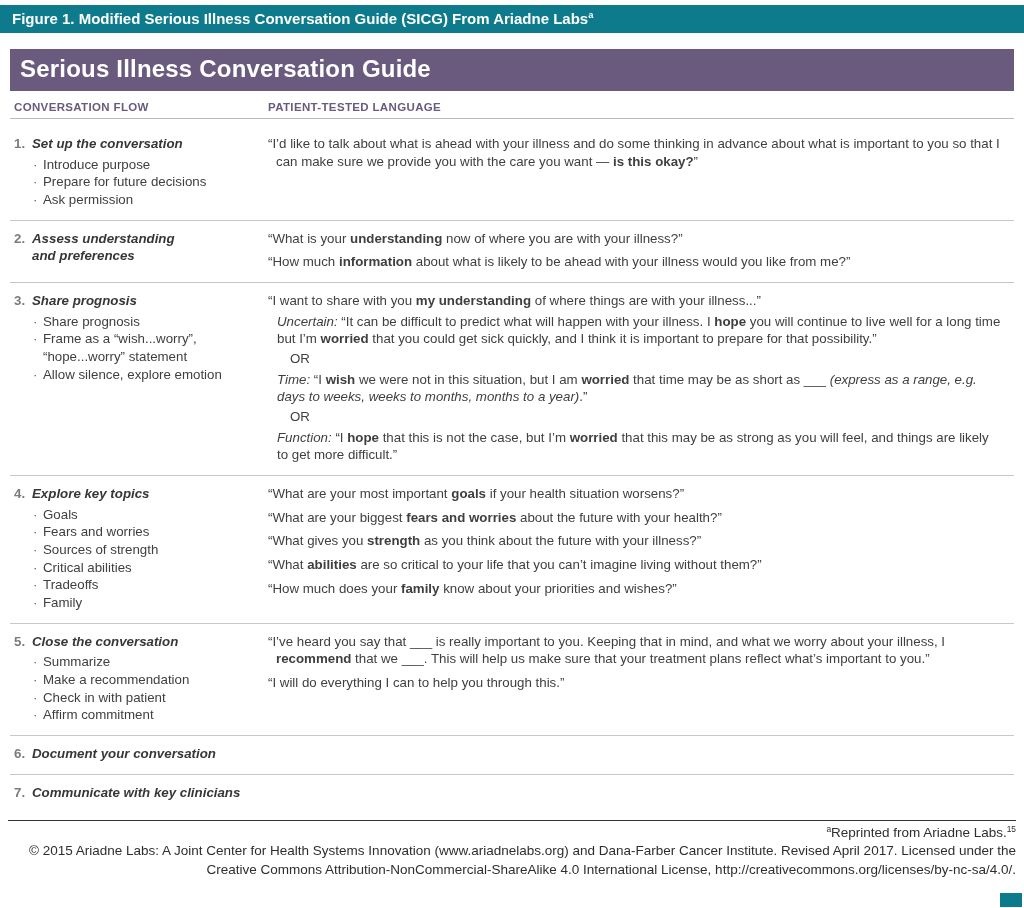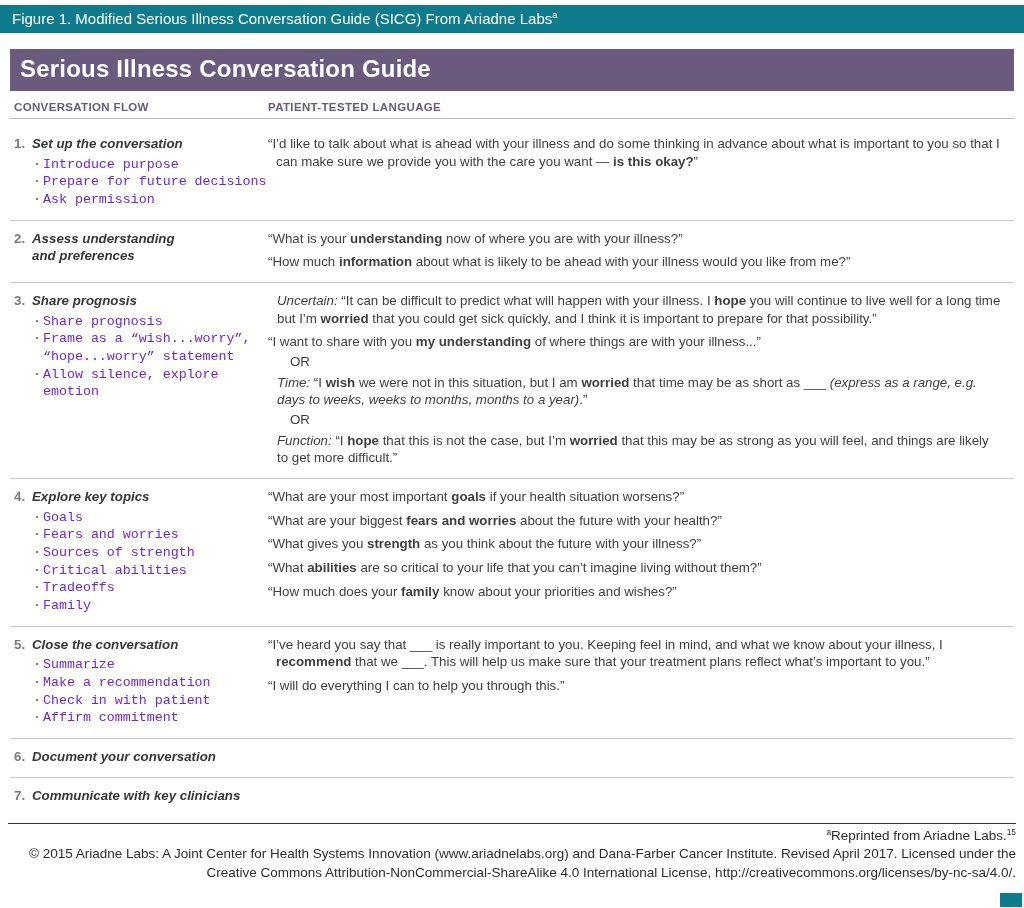--- a/index.html
+++ b/index.html
@@ -14,21 +14,21 @@
     font-family:"Liberation Sans", sans-serif;
     background:#ffffff;
     color:#3d3d3d;
     position:relative;
   }
   
   .caption-bar{
     margin-top:5px;
     background:var(--teal);
     color:#fff;
-    font-weight:normal;
+    font-weight:bold;
     font-size:15px;
     padding:5px 12px 6px 12px;
   }
   .caption-bar sup{font-size:.62em;vertical-align:super;line-height:0;}
   
   .guide{margin:16px 10px 0 10px;}
   .title-bar{
     background:var(--purple);
     color:#fff;
     padding:6px 12px 8px 10px;
@@ -52,21 +52,21 @@
     grid-template-columns:254px 1fr;
     padding:9px 4px 11px 4px;
     font-size:13.3px;
     line-height:1.33;
   }
   .row + .row{border-top:1px solid #c8c8c8;}
   .rows .row:first-child{padding-top:16px;}
   .step{display:flex;}
   .step-number{width:18px;flex:0 0 18px;color:var(--number-gray);font-weight:bold;}
   .step-heading{font-weight:bold;font-style:italic;color:#373737;white-space:pre-line;}
-  .bullets{list-style:none;margin:3px 0 0 18px;color:#6d28d9;font-family:Liberation Mono, monospace;}
+  .bullets{list-style:none;margin:3px 0 0 18px;color:#404040;}
   .bullets li{position:relative;padding-left:11px;}
   .bullets li::before{content:"·";position:absolute;left:1px;color:#5a5a5a;}
   .language-cell{color:#3f3f3f;padding-right:8px;}
   .para{padding-left:8px;text-indent:-8px;}
   .para + .para{margin-top:6px;}
   .para.variant{margin-left:9px;padding-left:0;text-indent:0;}
   .para + .para.variant{margin-top:3px;}
   .para.or{margin-left:22px;padding-left:0;text-indent:0;}
   .para + .para.or{margin-top:2px;}
   .b{font-weight:bold;}
@@ -146,22 +146,22 @@
         <span class="step-number">3.</span>
         <span class="step-heading">Share prognosis</span>
       </div>
       <ul class="bullets">
             <li>Share prognosis</li>
             <li>Frame as a “wish...worry”, “hope...worry” statement</li>
             <li>Allow silence, explore emotion</li>
           </ul>
     </div>
     <div class="language-cell">
+          <div class="para quote"><span>“I want to share with you </span><span class="b">my understanding</span><span> of where things are with your illness...”</span></div>
           <div class="para variant"><span class="i">Uncertain:</span><span> “It can be difficult to predict what will happen with your illness. I </span><span class="b">hope</span><span> you will continue to live well for a long time but I’m </span><span class="b">worried</span><span> that you could get sick quickly, and I think it is important to prepare for that possibility.”</span></div>
-          <div class="para quote"><span>“I want to share with you </span><span class="b">my understanding</span><span> of where things are with your illness...”</span></div>
           <div class="para or"><span>OR</span></div>
           <div class="para variant"><span class="i">Time:</span><span> “I </span><span class="b">wish</span><span> we were not in this situation, but I am </span><span class="b">worried</span><span> that time may be as short as ___ </span><span class="i">(express as a range, e.g. days to weeks, weeks to months, months to a year)</span><span>.”</span></div>
           <div class="para or"><span>OR</span></div>
           <div class="para variant"><span class="i">Function:</span><span> “I </span><span class="b">hope</span><span> that this is not the case, but I’m </span><span class="b">worried</span><span> that this may be as strong as you will feel, and things are likely to get more difficult.”</span></div>
         </div>
   </div>
 
   <div class="row">
     <div class="flow-cell">
       <div class="step">
@@ -193,21 +193,21 @@
         <span class="step-heading">Close the conversation</span>
       </div>
       <ul class="bullets">
             <li>Summarize</li>
             <li>Make a recommendation</li>
             <li>Check in with patient</li>
             <li>Affirm commitment</li>
           </ul>
     </div>
     <div class="language-cell">
-          <div class="para quote"><span>“I’ve heard you say that ___ is really important to you. Keeping feel in mind, and what we know about your illness, I </span><span class="b">recommend</span><span> that we ___. This will help us make sure that your treatment plans reflect what’s important to you.”</span></div>
+          <div class="para quote"><span>“I’ve heard you say that ___ is really important to you. Keeping that in mind, and what we worry about your illness, I </span><span class="b">recommend</span><span> that we ___. This will help us make sure that your treatment plans reflect what’s important to you.”</span></div>
           <div class="para quote"><span>“I will do everything I can to help you through this.”</span></div>
         </div>
   </div>
 
   <div class="row">
     <div class="flow-cell">
       <div class="step">
         <span class="step-number">6.</span>
         <span class="step-heading">Document your conversation</span>
       </div>

